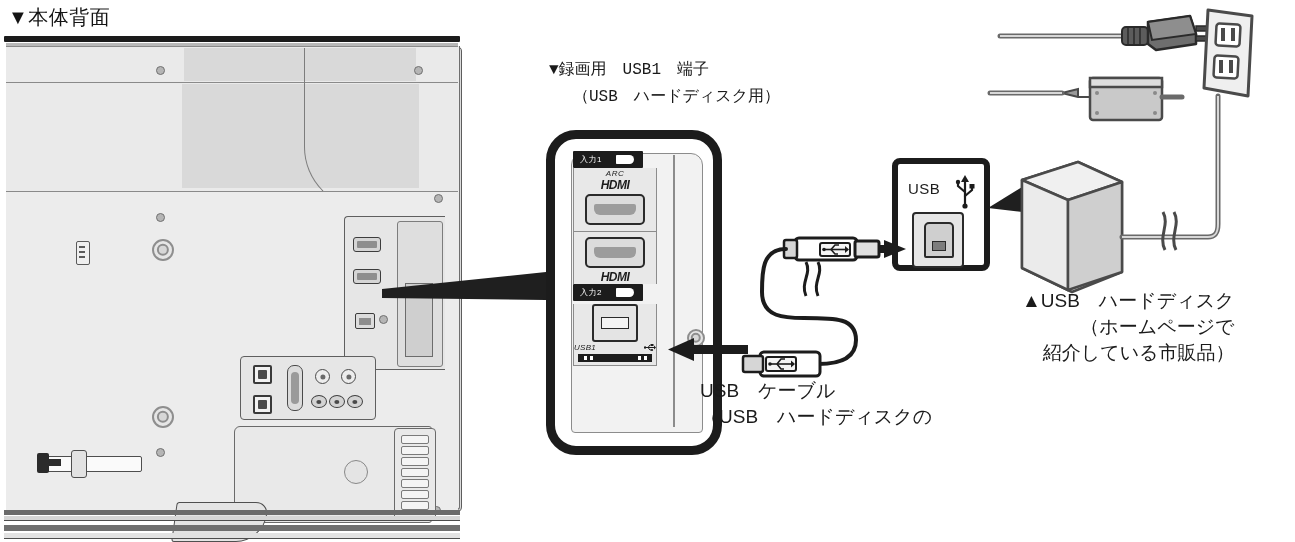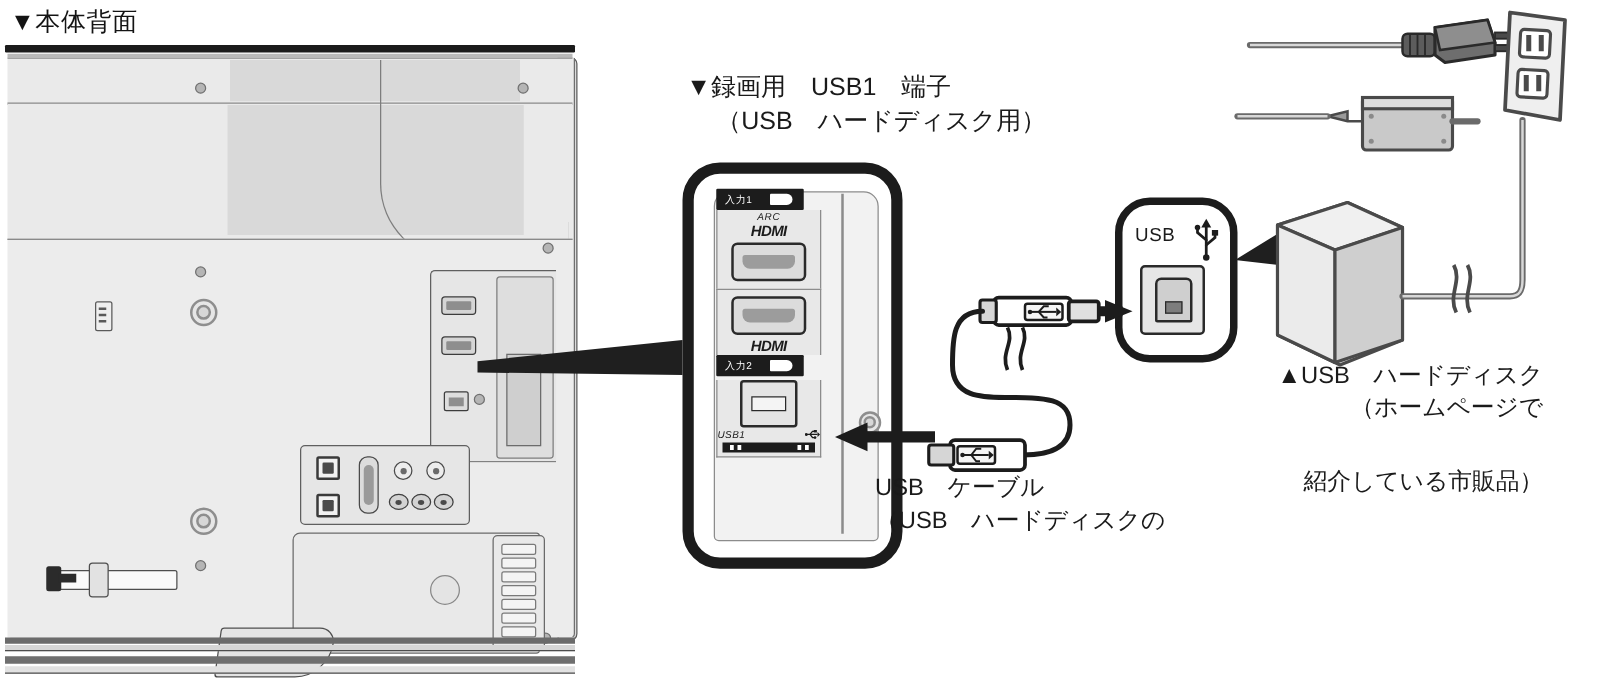--- a/index.html
+++ b/index.html
@@ -100,21 +100,21 @@
   #usb-port-tv{position:absolute;left:10px;top:96px;width:18px;height:14px;background:#ddd;border:1.5px solid #3d3d3d;border-radius:2px;}
   #usb-port-tv::after{content:"";position:absolute;left:3px;top:4px;right:3px;bottom:3px;background:#8e8e8e;}
 
   
   #grille{left:390px;top:392px;width:40px;height:90px;border:1.5px solid #6a6a6a;border-radius:4px;background:#e9e9e9;}
   .vent{position:absolute;left:6px;width:26px;height:7px;border:1px solid #7a7a7a;border-radius:2px;background:#f4f4f4;}
   #lower-door{left:230px;top:390px;width:196px;height:95px;border:1px solid #6a6a6a;border-radius:6px 3px 3px 3px;background:#e9e9e9;}
   #door-hole{left:340px;top:424px;width:22px;height:22px;border:1.5px solid #888;border-radius:50%;background:#e4e4e4;}
 
   
-  #callout-label{left:549px;top:57px;font-size:20px;line-height:27px;white-space:nowrap;}
+  #callout-label{left:549px;top:57px;font-size:16px;line-height:27px;white-space:nowrap;font-family:Liberation Mono, monospace;}
   #callout-label .l2{padding-left:24px;display:block;}
 
   #panel{
     left:546px;top:130px;width:176px;height:325px;background:#ffffff;
     border:9px solid #1c1c1c;border-radius:30px;box-sizing:border-box;
   }
   #panel-inner{
     left:16px;top:14px;width:130px;height:278px;background:#f2f2f2;
     border:1.5px solid #8c8c8c;border-radius:12px 12px 4px 4px;
   }
@@ -152,26 +152,26 @@
   #usb1-bar{margin:2px auto 0 auto;width:74px;height:8px;background:#1c1c1c;position:relative;}
   #usb1-bar i{position:absolute;top:2px;width:3px;height:4px;background:#fff;}
   #panel-screw{left:132px;top:190px;width:14px;height:14px;}
 
   
   #cable-label{left:700px;top:378px;font-size:19px;line-height:26px;white-space:nowrap;}
 
   
   #hdd-label{left:1022px;top:288px;font-size:19px;line-height:26px;white-space:nowrap;text-align:right;}
   #hdd-label .c{display:block;padding-left:26px;}
-  #hdd-label .c2{display:block;padding-left:14px;margin-top:33px;}
+  #hdd-label .c2{display:block;padding-left:14px;}
 
   
   #usbb-box{
-    left:892px;top:158px;width:98px;height:132px;background:#fff;
-    border:6px solid #1c1c1c;border-radius:28px;box-sizing:border-box;
+    left:892px;top:158px;width:98px;height:113px;background:#fff;
+    border:6px solid #1c1c1c;border-radius:8px;box-sizing:border-box;
   }
   #usbb-text{left:10px;top:16px;font-size:15px;letter-spacing:.5px;color:#1c1c1c;}
   #usbb-port{
     left:14px;top:48px;width:48px;height:52px;background:#e6e6e6;border:2.5px solid #2a2a2a;
     border-radius:4px;
   }
   #usbb-port-in{
     left:10px;top:8px;width:26px;height:32px;background:#cfcfcf;border:2.5px solid #2a2a2a;
     border-radius:5px 5px 2px 2px;
   }

